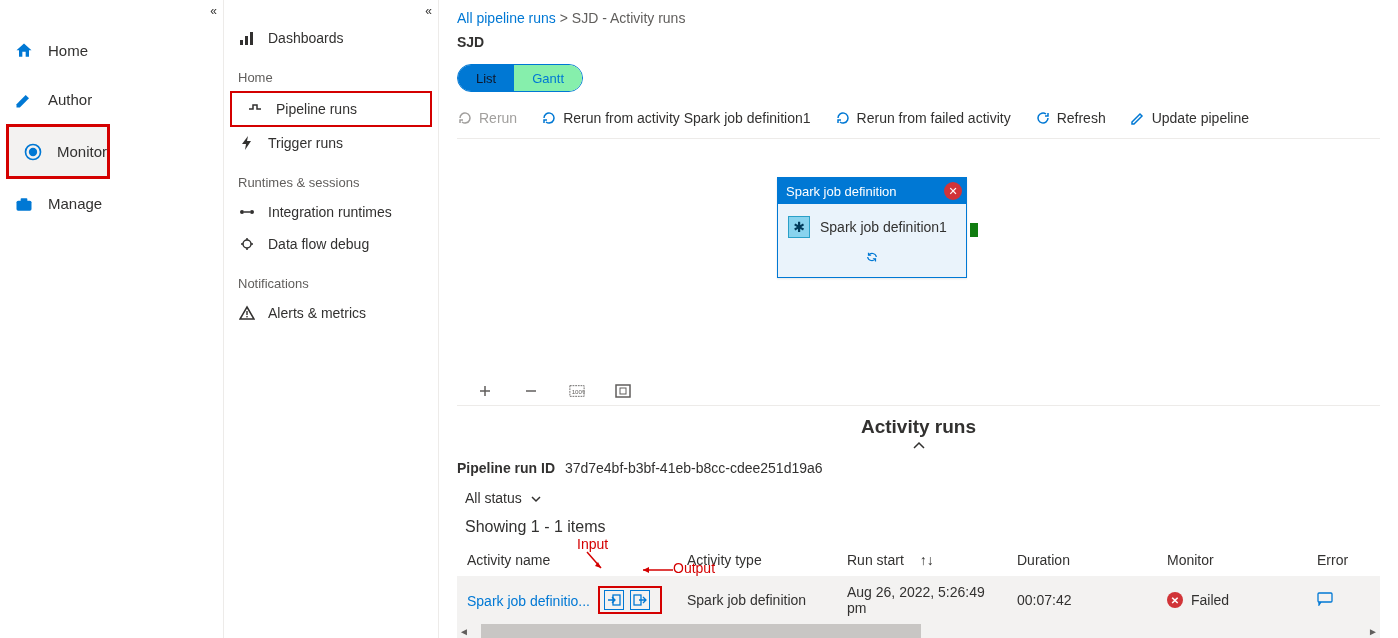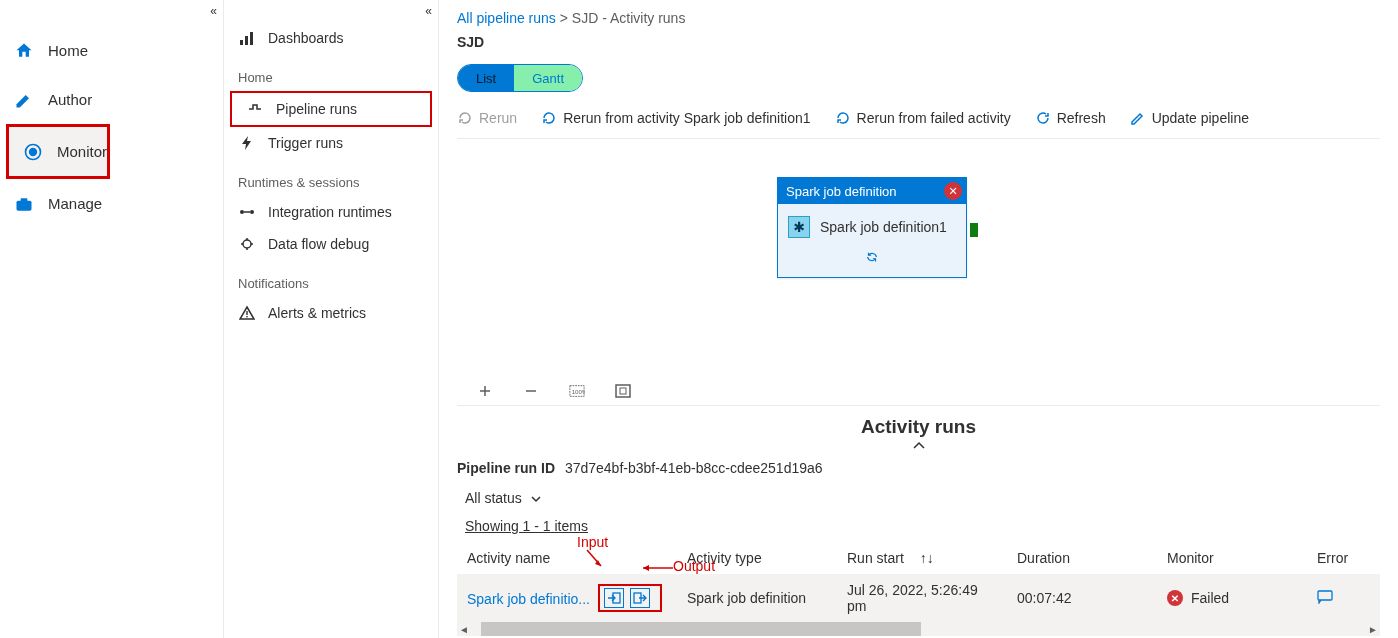--- a/index.html
+++ b/index.html
@@ -38,21 +38,21 @@
 .green-tick { position: absolute; left: 513px; top: 84px; width: 8px; height: 14px; background: #107c10; }
 .zoom-bar { display: flex; align-items: center; gap: 30px; padding-left: 20px; padding-top: 4px; padding-bottom: 6px; border-bottom: 1px solid #edebe9; }
 .zoom-btn { width: 16px; height: 16px; cursor: pointer; display: flex; align-items: center; justify-content: center; color: #605e5c; }
 .activity-runs-head { display: flex; justify-content: space-between; align-items: center; margin-top: 10px; flex-direction: column; }
 .activity-runs-head h2 { font-size: 19px; font-weight: 600; }
 .chev { font-size: 14px; color: #323130; cursor: pointer; }
 .runid-row { margin-top: 6px; font-size: 14px; }
 .runid-row .lbl { font-weight: 600; margin-right: 6px; }
 .filter-row { margin-top: 14px; display: flex; align-items: center; gap: 6px; padding-left: 8px; }
 .filter-row .dd { display: flex; align-items: center; gap: 8px; font-size: 14px; cursor: pointer; }
-.items-count { margin-top: 12px; padding-left: 8px; font-size: 14px; text-decoration: underline; }
+.items-count { margin-top: 12px; padding-left: 8px; font-size: 16px; }
 .table { width: 100%; margin-top: 8px; border-collapse: collapse; font-size: 14px; position: relative; }
 .table th { text-align: left; padding: 8px 10px; font-weight: 400; color: #323130; }
 .table td { padding: 8px 10px; background: #f3f2f1; }
 .link { color: #0078d4; cursor: pointer; }
 .io-btn { display: inline-flex; width: 20px; height: 20px; border: 1px solid #0078d4; align-items: center; justify-content: center; margin-right: 6px; cursor: pointer; color: #0078d4; }
 .status-failed { display: flex; align-items: center; gap: 8px; }
 .status-failed .circ { width: 16px; height: 16px; background: #d13438; border-radius: 50%; display: flex; align-items: center; justify-content: center; color: #fff; font-size: 10px; font-weight: bold; }
 .annot { position: absolute; color: #d40000; font-size: 14px; pointer-events: none; }
 .annot svg { overflow: visible; }
 .scrollbar-h { height: 14px; background: #f3f2f1; display: flex; align-items: center; margin-top: 0; }
@@ -326,21 +326,21 @@
               </span>
               <span class="io-btn">
                 <svg width="14" height="12" viewBox="0 0 14 12">
                     <rect x="1" y="1" width="7" height="10" fill="none" stroke="#0078d4" stroke-width="1.3"></rect>
                     <path d="M6 6h7M10 3l3 3-3 3" fill="none" stroke="#0078d4" stroke-width="1.3"></path>
                   </svg>
               </span>
             </span>
           </td>
           <td>Spark job definition</td>
-          <td>Jul 26, 2022, 5:26:49 pm</td>
+          <td>Aug 26, 2022, 5:26:49 pm</td>
           <td>00:07:42</td>
           <td>
             <span class="status-failed">
               <span class="circ">✕</span>
               <span>Failed</span>
             </span>
           </td>
           <td>
             <span style="color:#0078d4;">
               <svg width="16" height="14" viewBox="0 0 16 14">

